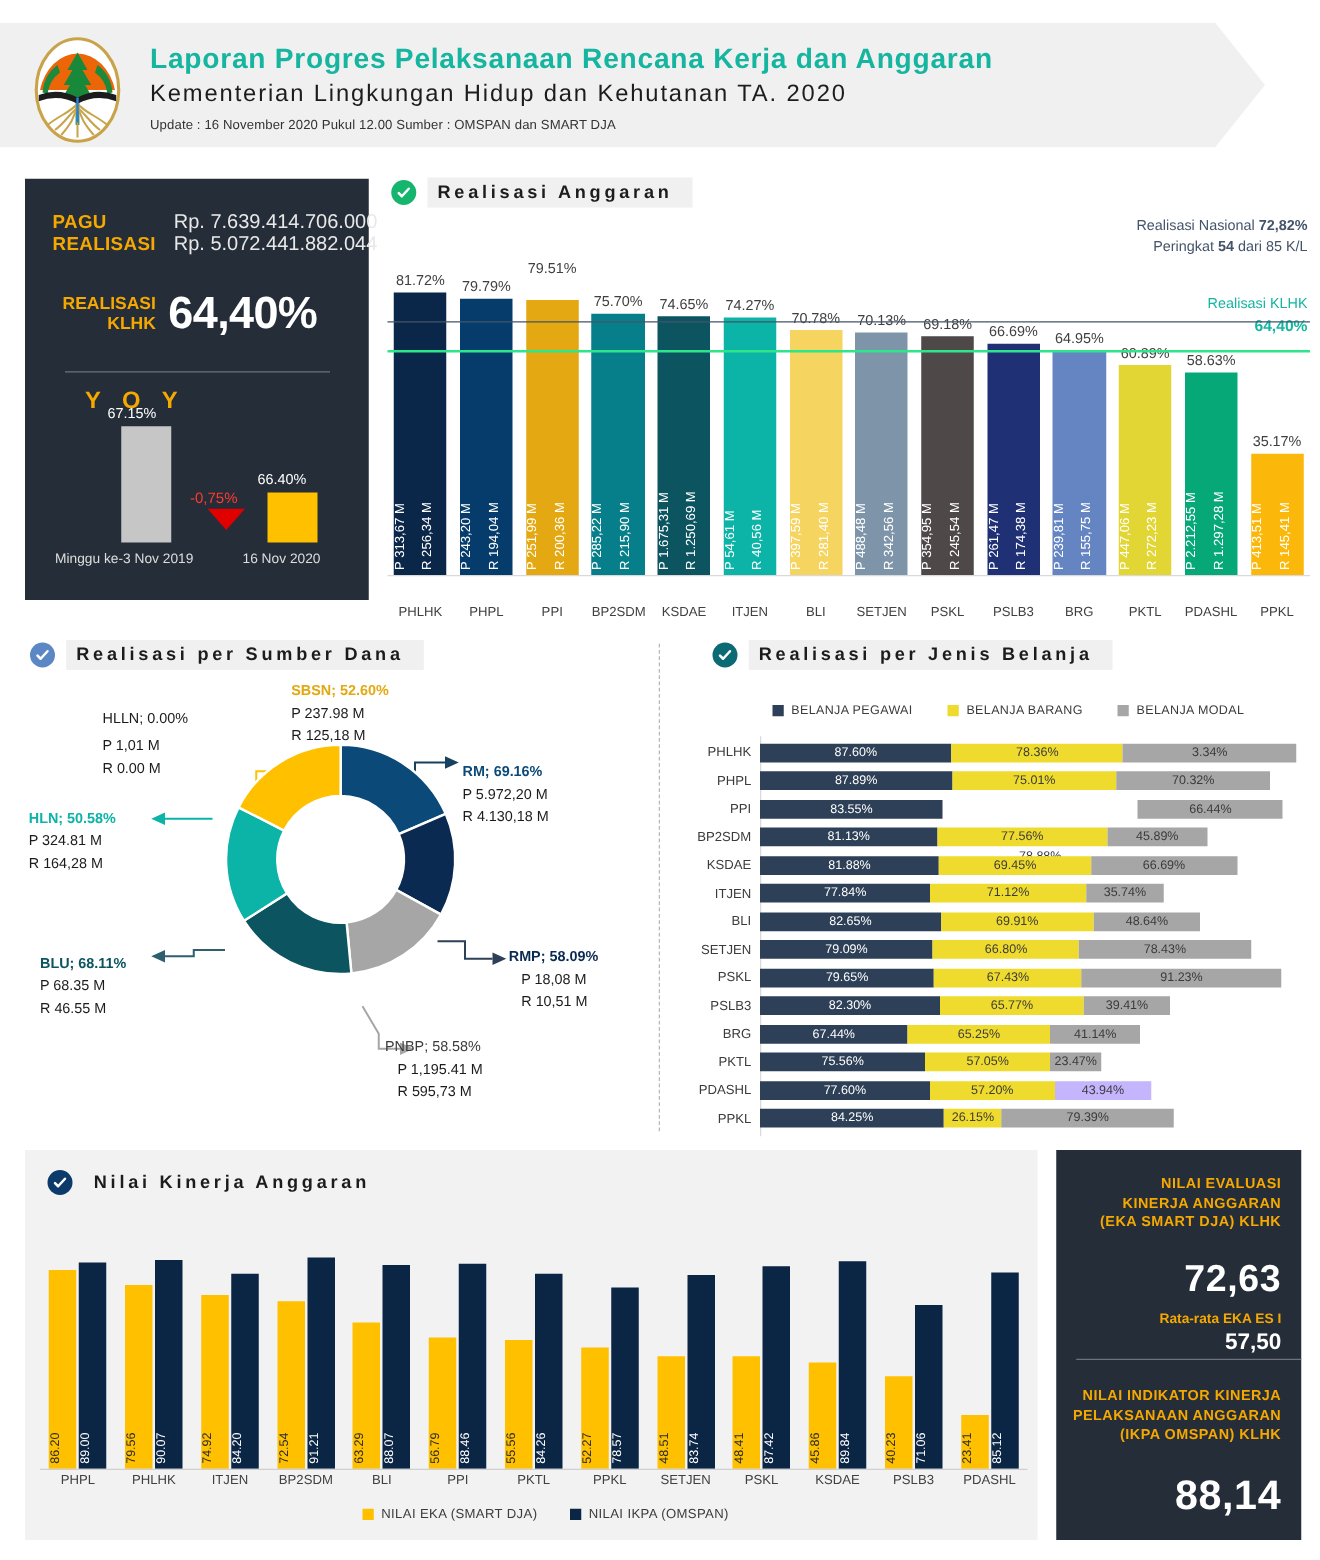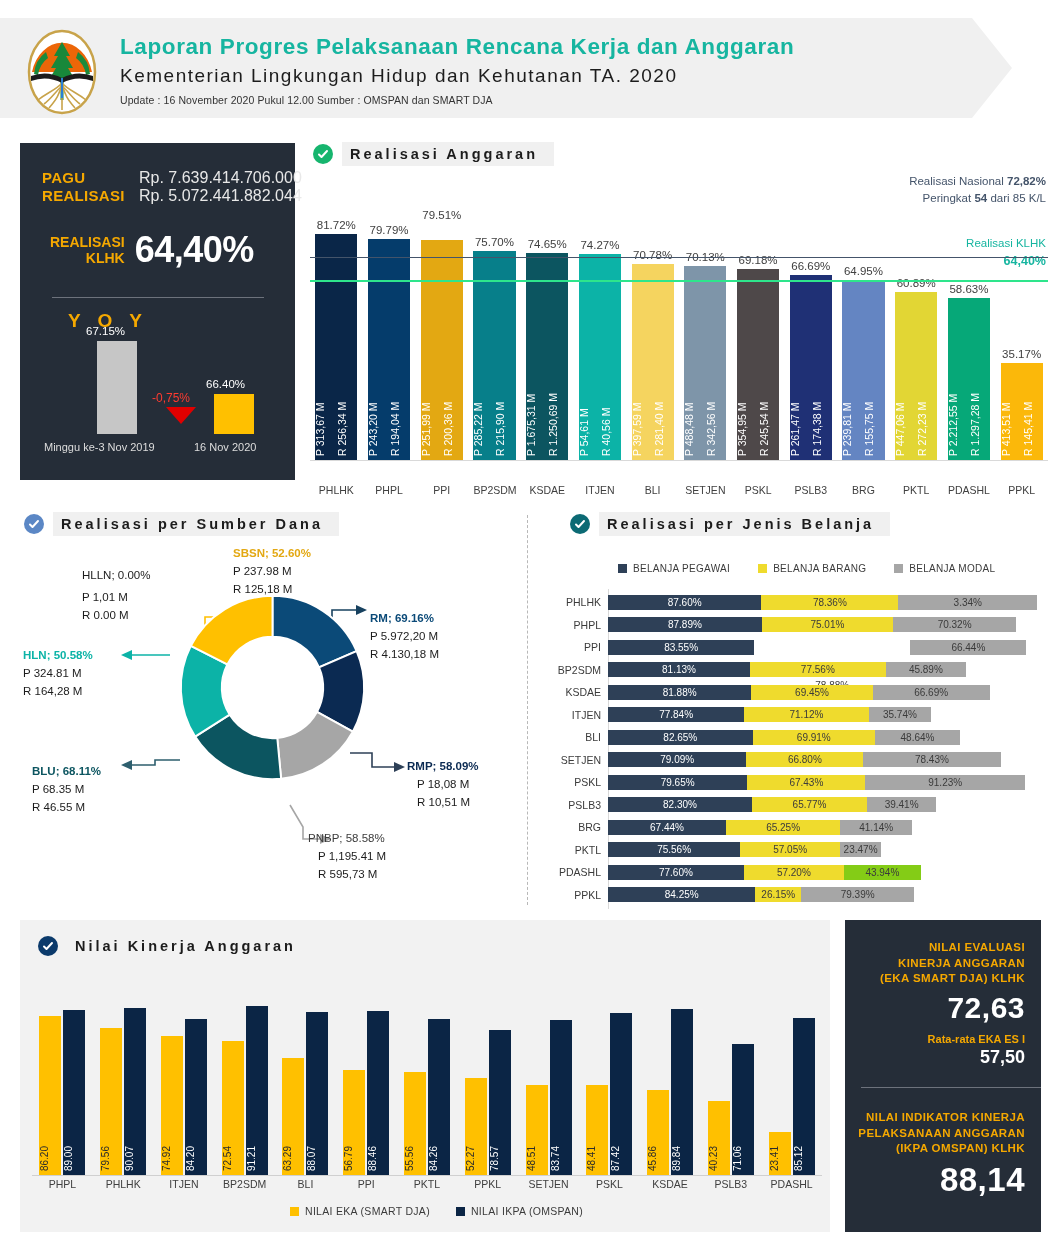--- a/index.html
+++ b/index.html
@@ -171,21 +171,21 @@
   .nka-legend .lg-item { font-size:10.5px; color:#3b3b3b;}
 
   
   .card-dark {
     position:absolute; left:845px; top:920px; width:196px; height:312px;
     background:#252d38;
   }
   .cd-sep { position:absolute; left:16px; top:167px; width:180px; height:1px; background:#6d727c;}
   .cd-block { position:absolute; right:16px; text-align:right; }
   .cd-lbl { color:#f5a800; font-weight:bold; font-size:11.5px; line-height:1.35; letter-spacing:0.4px;}
-  .cd-val { color:#ffffff; font-weight:bold; font-size:30px; letter-spacing:0.5px; margin-top:4px;}
+  .cd-val { color:#ffffff; font-weight:bold; font-size:30px; letter-spacing:0.5px; margin-top:20px;}
   .cd-sub { color:#f5a800; font-weight:bold; font-size:11px; margin-top:8px;}
   .cd-sub2 { color:#ffffff; font-weight:bold; font-size:18px; margin-top:2px;}
 </style>
 </head>
 <body>
 
 <div class="header">
   <div class="header-bg"></div>
   <div class="logo">
     <svg viewBox="0 0 80 88" width="80" height="88">
@@ -639,29 +639,29 @@
           <div class="jseg" style="width: 132.23px; background: rgb(46, 64, 87); color: rgb(255, 255, 255);">75.56%</div>
           <div class="jseg" style="width: 99.8375px; background: rgb(239, 219, 45); color: rgb(59, 59, 59);">57.05%</div>
           <div class="jseg" style="width: 41.0725px; background: rgb(166, 166, 166); color: rgb(59, 59, 59);">23.47%</div>
         </div>
       </div>
       <div class="jrow" style="top: 358px;">
         <div class="jlbl">PDASHL</div>
         <div class="jbars">
           <div class="jseg" style="width: 135.8px; background: rgb(46, 64, 87); color: rgb(255, 255, 255);">77.60%</div>
           <div class="jseg" style="width: 100.1px; background: rgb(239, 219, 45); color: rgb(59, 59, 59);">57.20%</div>
-          <div class="jseg" style="width: 76.895px; background: #84cc16; color: rgb(59, 59, 59);">43.94%</div>
+          <div class="jseg" style="width: 76.895px; background: #c4b5fd; color: rgb(59, 59, 59);">43.94%</div>
         </div>
       </div>
       <div class="jrow" style="top: 380.5px;">
         <div class="jlbl">PPKL</div>
         <div class="jbars">
           <div class="jseg" style="width: 147.438px; background: rgb(46, 64, 87); color: rgb(255, 255, 255);">84.25%</div>
           <div class="jseg" style="width: 45.7625px; background: rgb(239, 219, 45); color: rgb(59, 59, 59);">26.15%</div>
-          <div class="jseg" style="width: 113px; background: rgb(166, 166, 166); color: rgb(59, 59, 59);">79.39%</div>
+          <div class="jseg" style="width: 138px; background: rgb(166, 166, 166); color: rgb(59, 59, 59);">79.39%</div>
         </div>
       </div>
     </div>
 </div>
 
 <div class="bottom-wrap">
   <div class="sec-head" style="left:18px; top:14px; position:absolute;">
     <span class="sec-ico" style="background:#0b3a6b;">
       <svg viewBox="0 0 24 24" fill="none" stroke="#fff" stroke-width="4" stroke-linecap="round" stroke-linejoin="round">
           <polyline points="4,13 9,18 20,6"></polyline>

